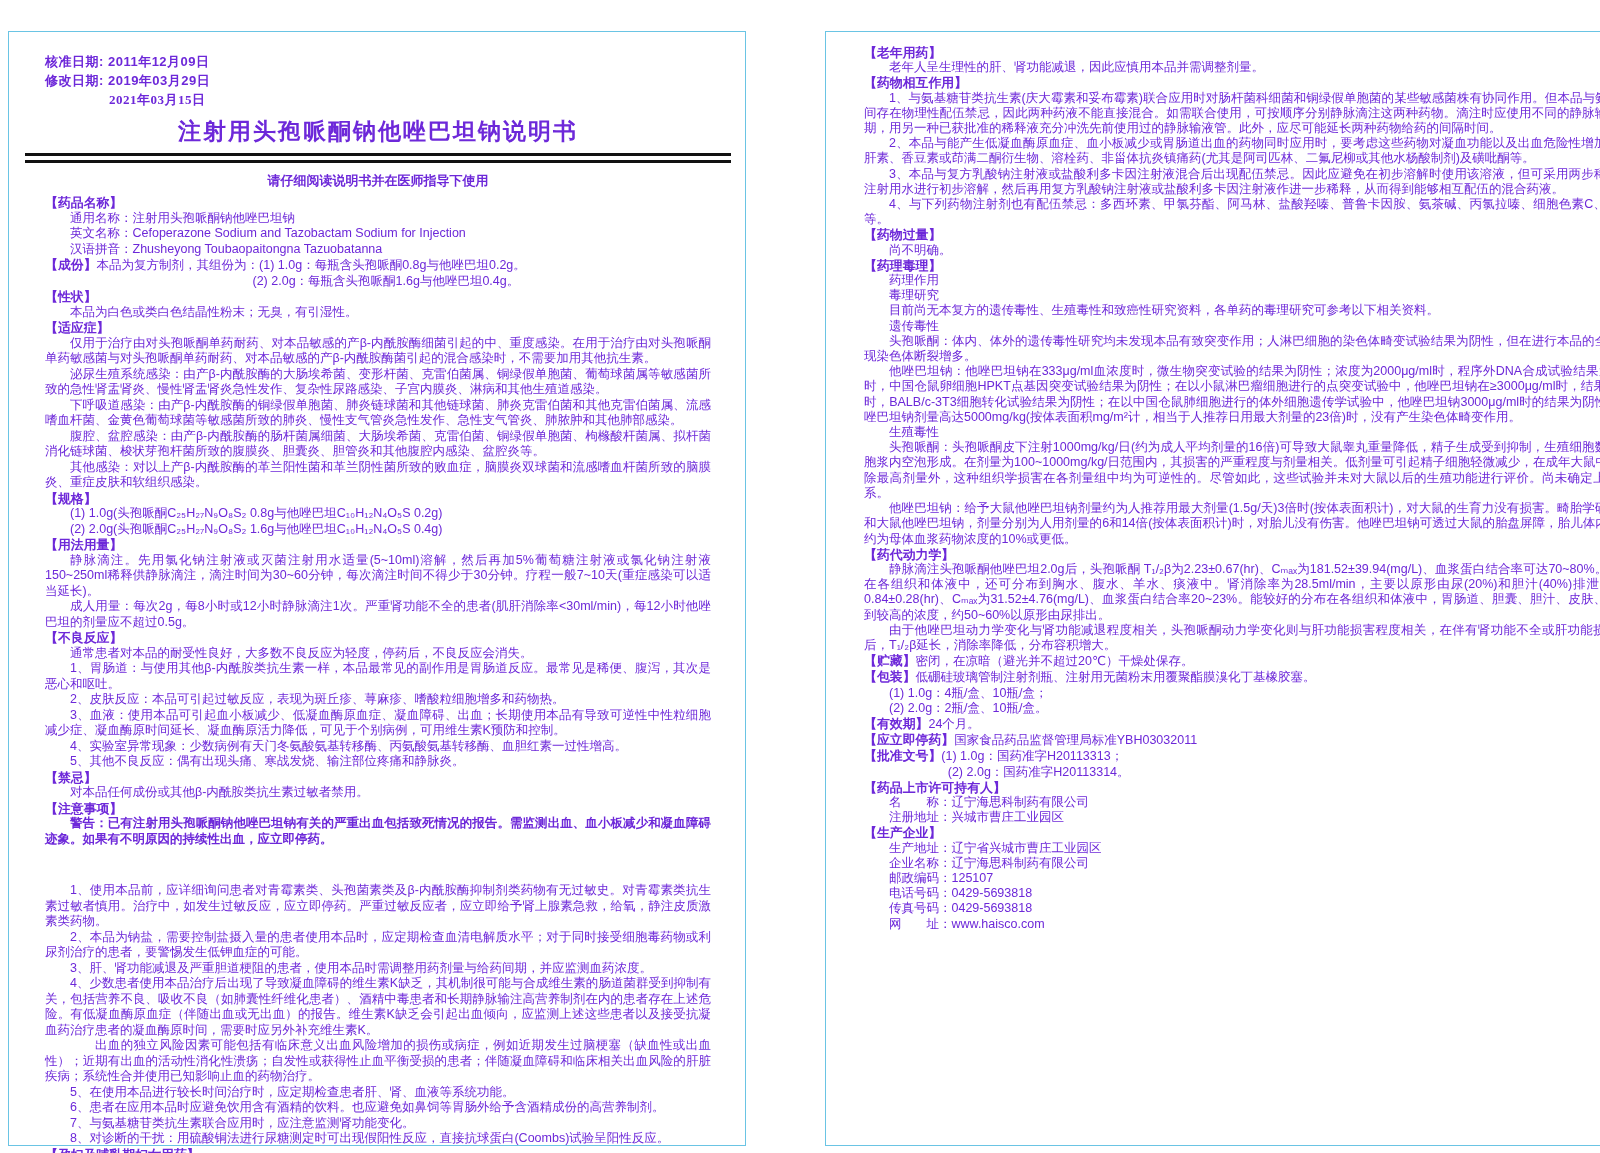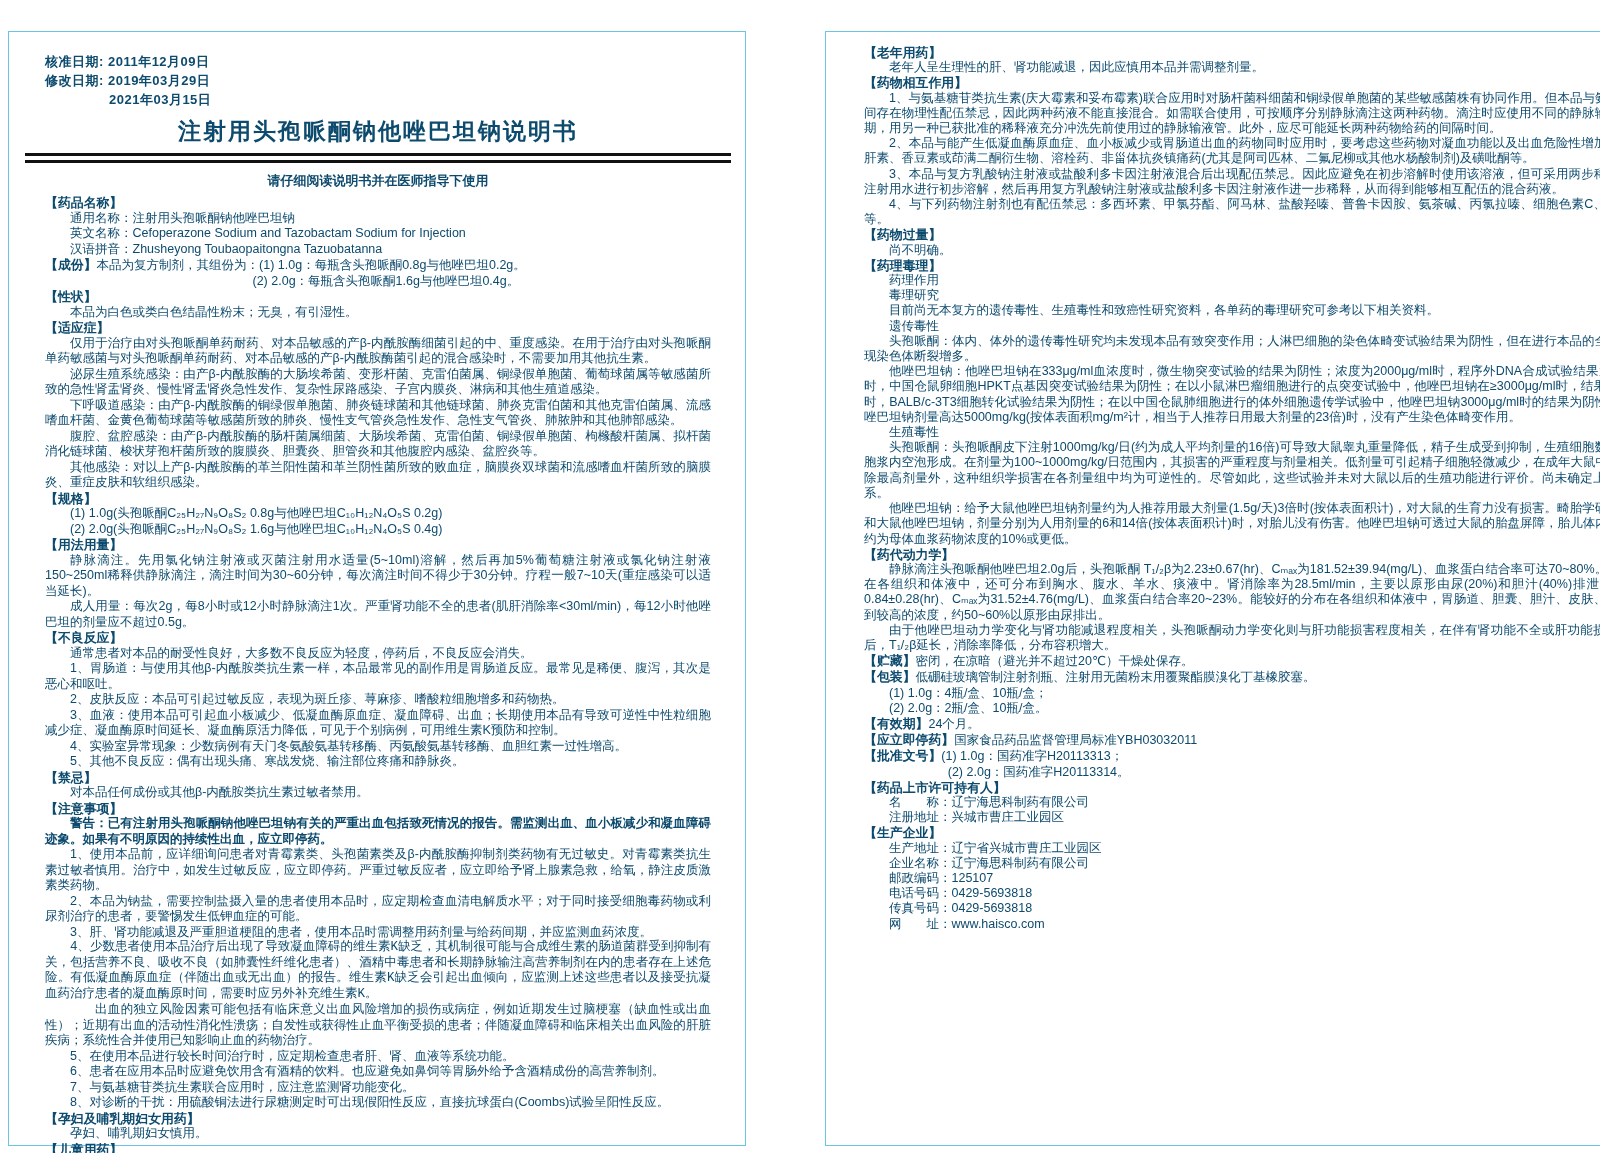--- a/index.html
+++ b/index.html
@@ -20,21 +20,21 @@
     top: 31px;
     height: 1115px;
     background: #ffffff;
     border: 1px solid #6ac4e4;
     box-sizing: border-box;
   }
   .sheet-left  { left: 8px;   width: 738px; padding: 20px 34px 0 36px; }
   .sheet-right { left: 825px; width: 920px; padding: 13px 36px 0 38px; }
 
   .approval { font-size: 13px; line-height: 19px; font-weight: bold; letter-spacing: .5px; }
-  .appr-cont { margin-left: 64px; }
+  .appr-cont { margin-left: 64px; font-family: Liberation Serif, serif; }
 
   .title {
     margin: 7px 0 6px 0;
     text-align: center;
     font-size: 23px;
     font-weight: bold;
     letter-spacing: 2px;
   }
   .double-rule {
     height: 10px;
@@ -58,21 +58,21 @@
   .sheet-right .content { line-height: 15.2px; }
 
   .hd { font-weight: bold; font-size: 12.9px; }
   .para { margin: 0; }
   .para.bold { font-weight: bold; }
   .hd-inline { font-weight: bold; font-size: 12.9px; }
 </style>
 </head>
 <body>
 
-<div class="canvas" style="color: #0c4a6e;">
+<div class="canvas" style="color: #6d28d9;">
 
   <section class="sheet sheet-left" style="border-color: rgb(106, 196, 228);">
     <div class="approval">
       <div class="appr-line">核准日期: 2011年12月09日</div>
       <div class="appr-line">修改日期: 2019年03月29日</div>
       <div class="appr-line appr-cont">2021年03月15日</div>
     </div>
     <h1 class="title">注射用头孢哌酮钠他唑巴坦钠说明书</h1>
     <div class="double-rule" style="border-top-color: rgb(17, 17, 17); border-bottom-color: rgb(17, 17, 17);"></div>
     <div class="subtitle">请仔细阅读说明书并在医师指导下使用</div>
@@ -101,24 +101,24 @@
         <div class="para" style="text-indent: 2em;">通常患者对本品的耐受性良好，大多数不良反应为轻度，停药后，不良反应会消失。</div>
         <div class="para" style="text-indent: 2em;">1、胃肠道：与使用其他β-内酰胺类抗生素一样，本品最常见的副作用是胃肠道反应。最常见是稀便、腹泻，其次是恶心和呕吐。</div>
         <div class="para" style="text-indent: 2em;">2、皮肤反应：本品可引起过敏反应，表现为斑丘疹、荨麻疹、嗜酸粒细胞增多和药物热。</div>
         <div class="para" style="text-indent: 2em;">3、血液：使用本品可引起血小板减少、低凝血酶原血症、凝血障碍、出血；长期使用本品有导致可逆性中性粒细胞减少症、凝血酶原时间延长、凝血酶原活力降低，可见于个别病例，可用维生素K预防和控制。</div>
         <div class="para" style="text-indent: 2em;">4、实验室异常现象：少数病例有天门冬氨酸氨基转移酶、丙氨酸氨基转移酶、血胆红素一过性增高。</div>
         <div class="para" style="text-indent: 2em;">5、其他不良反应：偶有出现头痛、寒战发烧、输注部位疼痛和静脉炎。</div>
         <div class="hd">【禁忌】</div>
         <div class="para" style="text-indent: 2em;">对本品任何成份或其他β-内酰胺类抗生素过敏者禁用。</div>
         <div class="hd">【注意事项】</div>
         <div class="para bold" style="text-indent: 2em;">警告：已有注射用头孢哌酮钠他唑巴坦钠有关的严重出血包括致死情况的报告。需监测出血、血小板减少和凝血障碍迹象。如果有不明原因的持续性出血，应立即停药。</div>
-        <div class="para" style="text-indent: 2em;">1、使用本品前，应详细询问患者对青霉素类、头孢菌素类及β-内酰胺酶抑制剂类药物有无过敏史。对青霉素类抗生素过敏者慎用。治疗中，如发生过敏反应，应立即停药。严重过敏反应者，应立即给予肾上腺素急救，给氧，静注皮质激素类药物。</div>
+        <div class="para" style="text-indent: 2em; margin-top: 36px;">1、使用本品前，应详细询问患者对青霉素类、头孢菌素类及β-内酰胺酶抑制剂类药物有无过敏史。对青霉素类抗生素过敏者慎用。治疗中，如发生过敏反应，应立即停药。严重过敏反应者，应立即给予肾上腺素急救，给氧，静注皮质激素类药物。</div>
         <div class="para" style="text-indent: 2em;">2、本品为钠盐，需要控制盐摄入量的患者使用本品时，应定期检查血清电解质水平；对于同时接受细胞毒药物或利尿剂治疗的患者，要警惕发生低钾血症的可能。</div>
         <div class="para" style="text-indent: 2em;">3、肝、肾功能减退及严重胆道梗阻的患者，使用本品时需调整用药剂量与给药间期，并应监测血药浓度。</div>
-        <div class="para" style="text-indent: 2em; font-family: Liberation Mono, monospace;">4、少数患者使用本品治疗后出现了导致凝血障碍的维生素K缺乏，其机制很可能与合成维生素的肠道菌群受到抑制有关，包括营养不良、吸收不良（如肺囊性纤维化患者）、酒精中毒患者和长期静脉输注高营养制剂在内的患者存在上述危险。有低凝血酶原血症（伴随出血或无出血）的报告。维生素K缺乏会引起出血倾向，应监测上述这些患者以及接受抗凝血药治疗患者的凝血酶原时间，需要时应另外补充维生素K。</div>
+        <div class="para" style="text-indent: 2em;">4、少数患者使用本品治疗后出现了导致凝血障碍的维生素K缺乏，其机制很可能与合成维生素的肠道菌群受到抑制有关，包括营养不良、吸收不良（如肺囊性纤维化患者）、酒精中毒患者和长期静脉输注高营养制剂在内的患者存在上述危险。有低凝血酶原血症（伴随出血或无出血）的报告。维生素K缺乏会引起出血倾向，应监测上述这些患者以及接受抗凝血药治疗患者的凝血酶原时间，需要时应另外补充维生素K。</div>
         <div class="para" style="text-indent: 4em;">出血的独立风险因素可能包括有临床意义出血风险增加的损伤或病症，例如近期发生过脑梗塞（缺血性或出血性）；近期有出血的活动性消化性溃疡；自发性或获得性止血平衡受损的患者；伴随凝血障碍和临床相关出血风险的肝脏疾病；系统性合并使用已知影响止血的药物治疗。</div>
         <div class="para" style="text-indent: 2em;">5、在使用本品进行较长时间治疗时，应定期检查患者肝、肾、血液等系统功能。</div>
         <div class="para" style="text-indent: 2em;">6、患者在应用本品时应避免饮用含有酒精的饮料。也应避免如鼻饲等胃肠外给予含酒精成份的高营养制剂。</div>
         <div class="para" style="text-indent: 2em;">7、与氨基糖苷类抗生素联合应用时，应注意监测肾功能变化。</div>
         <div class="para" style="text-indent: 2em;">8、对诊断的干扰：用硫酸铜法进行尿糖测定时可出现假阳性反应，直接抗球蛋白(Coombs)试验呈阳性反应。</div>
         <div class="hd">【孕妇及哺乳期妇女用药】</div>
         <div class="para" style="text-indent: 2em;">孕妇、哺乳期妇女慎用。</div>
         <div class="hd">【儿童用药】</div>
       </div>
   </section>

